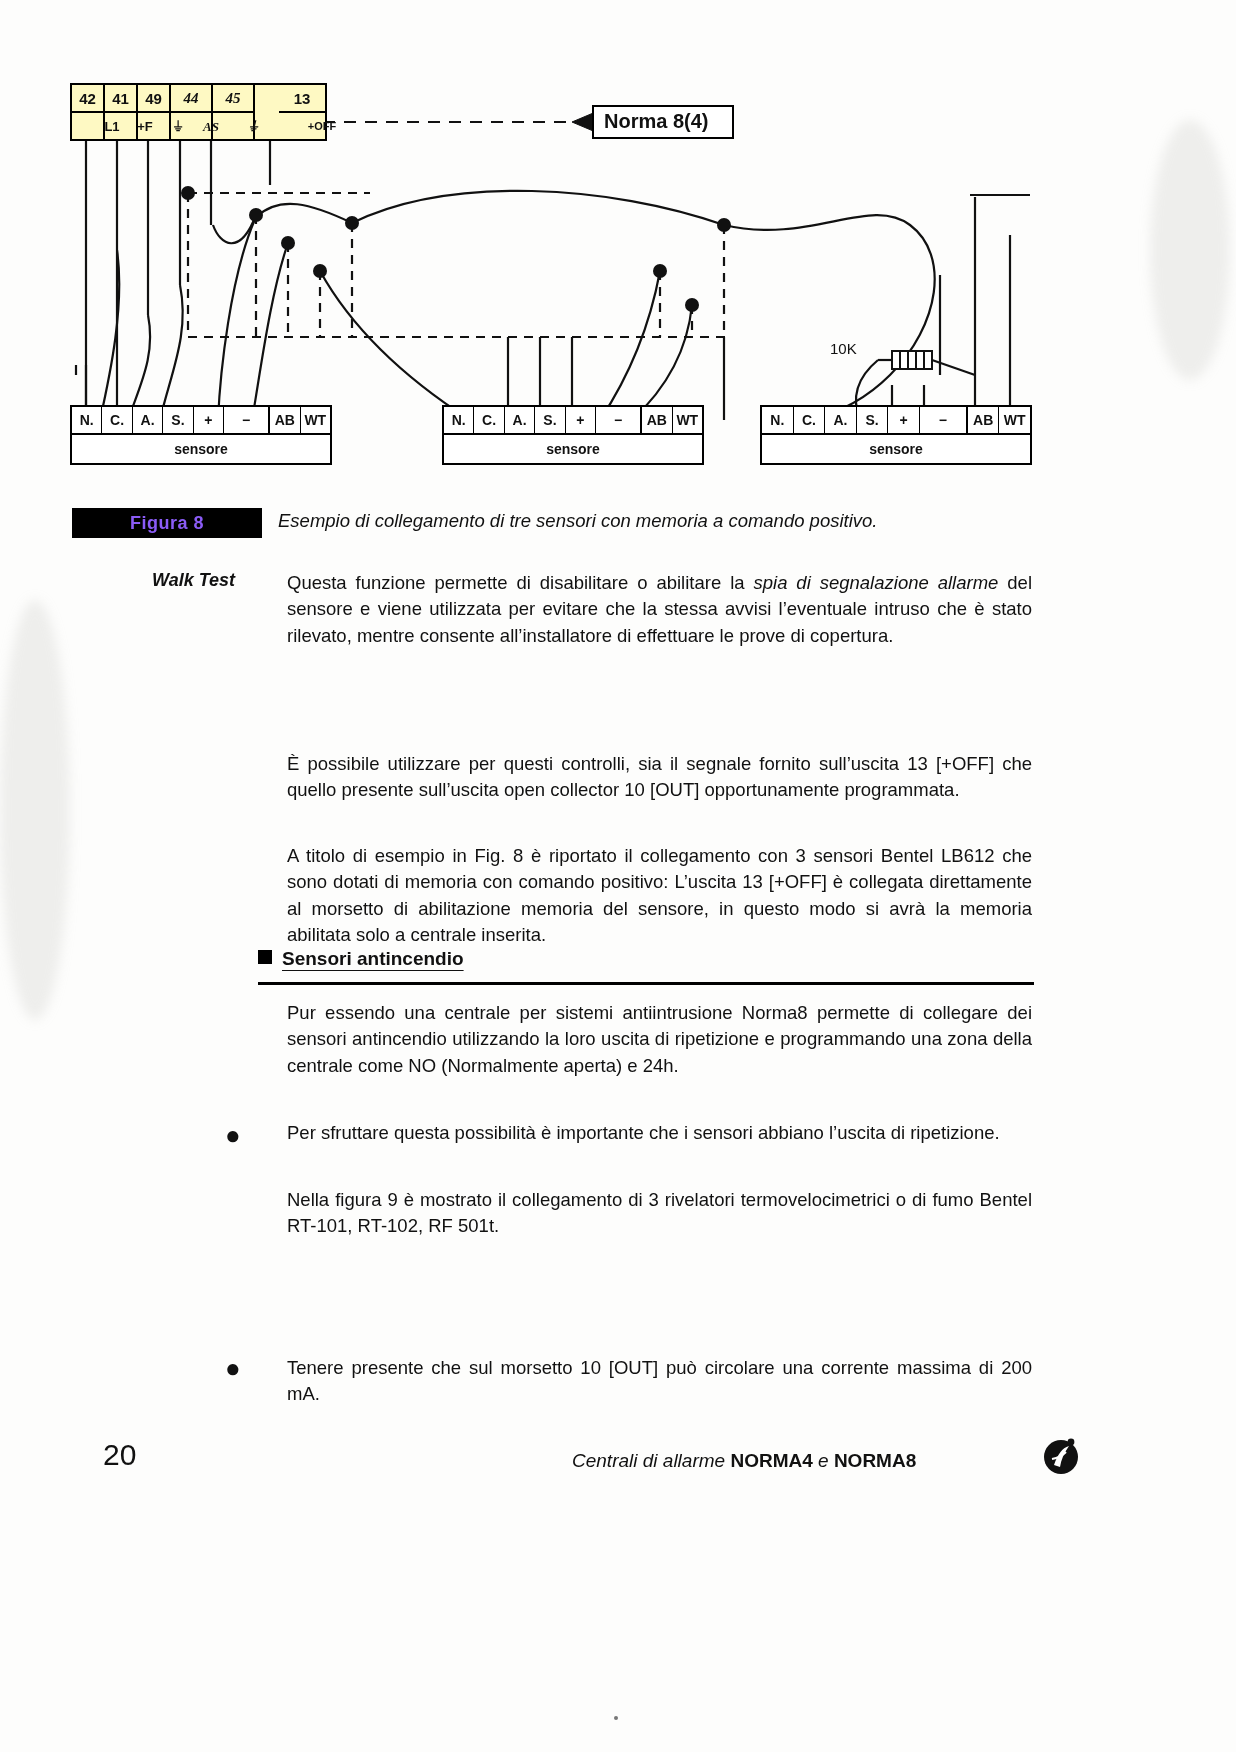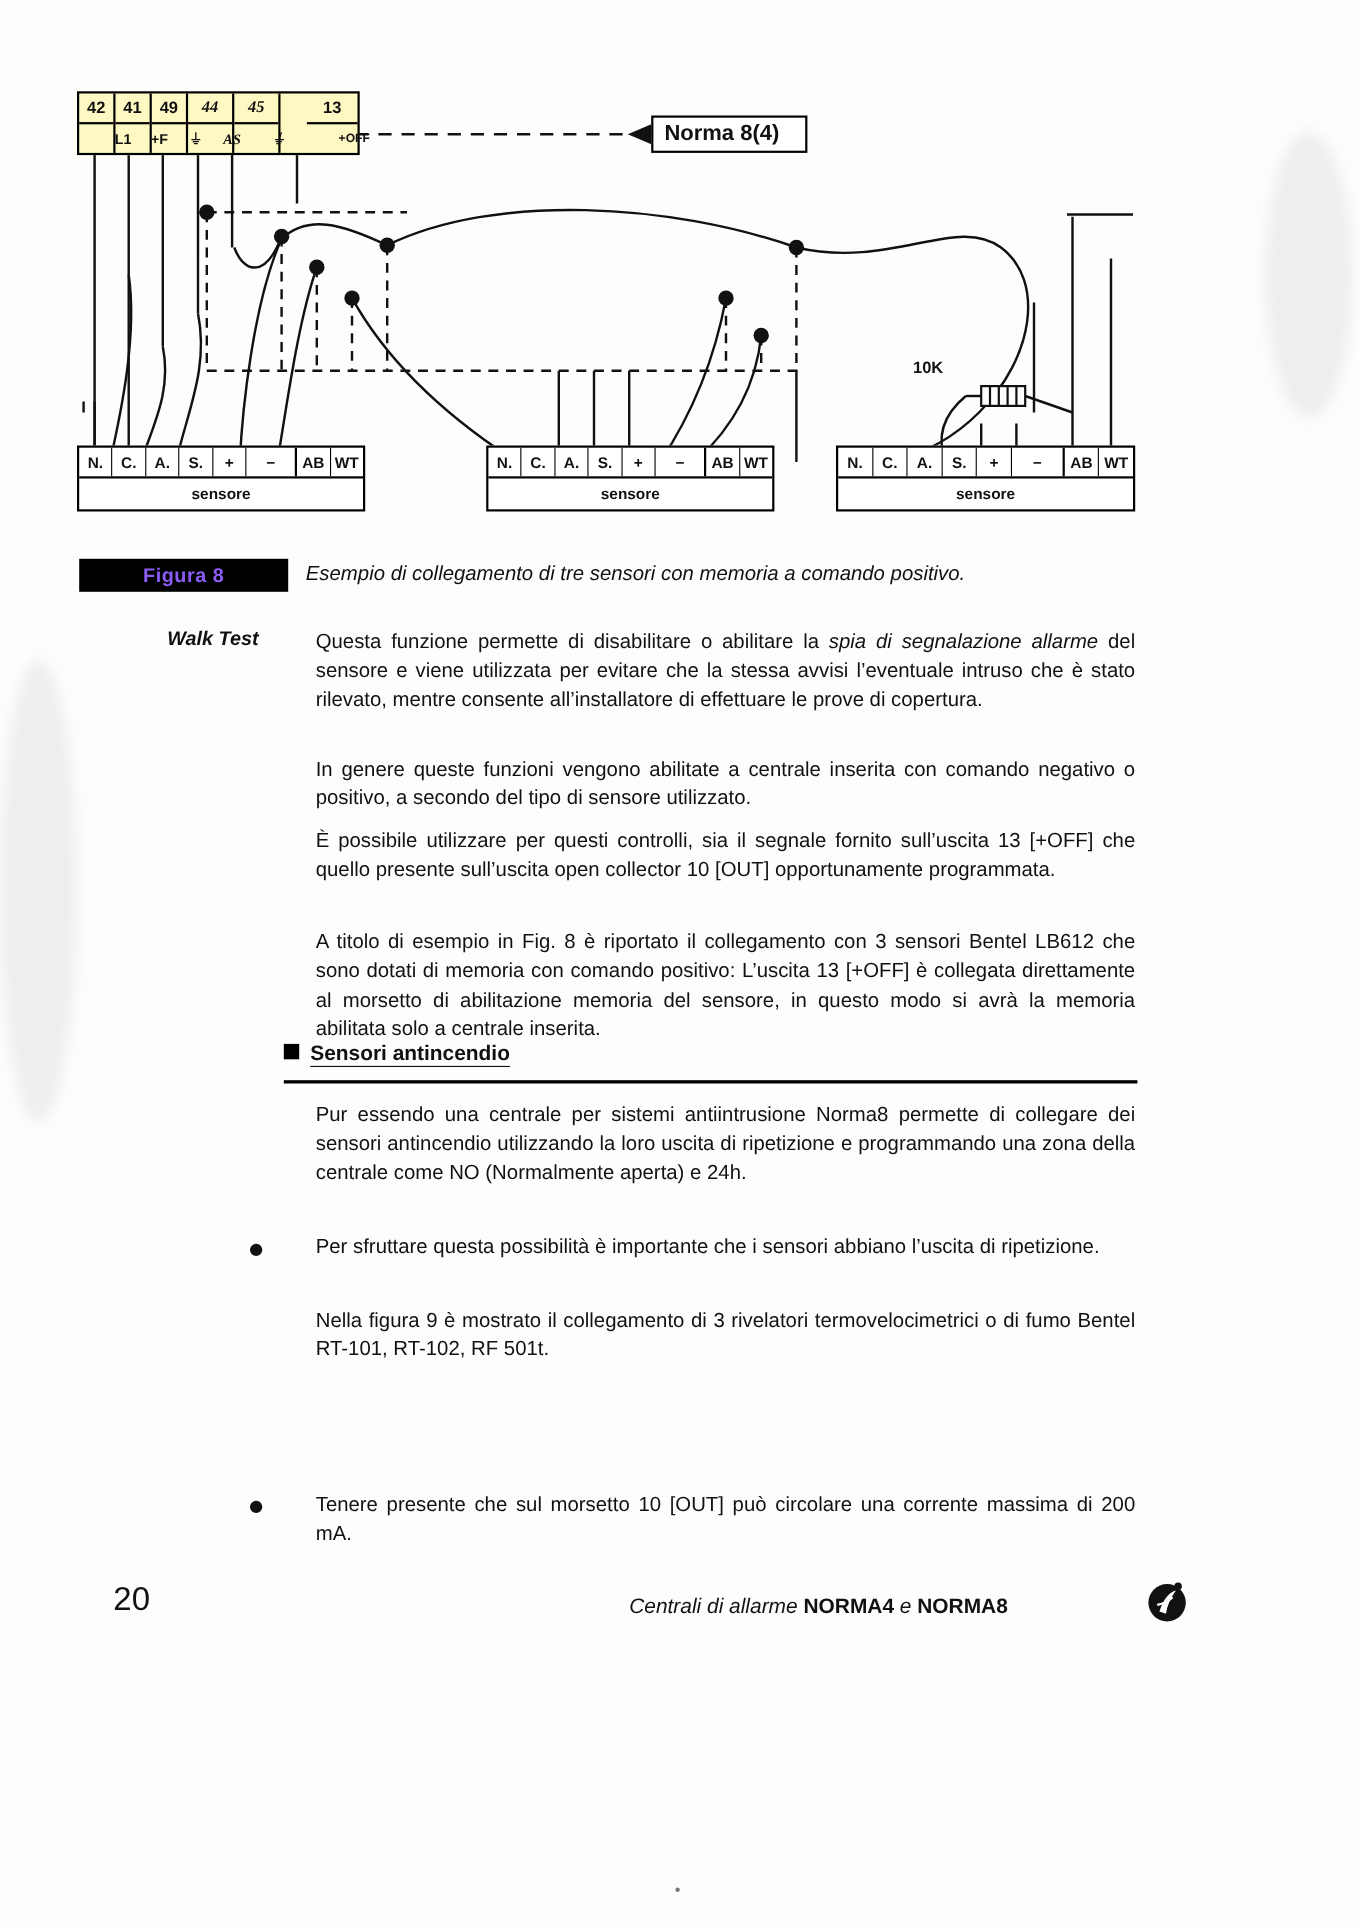--- a/index.html
+++ b/index.html
@@ -77,23 +77,23 @@
     background: #fff;
     padding: 3px 24px 4px 10px;
     font-size: 20px;
     font-weight: bold;
     z-index: 4;
   }
 
   .res-label {
     position: absolute;
     left: 760px;
-    top: 251px;
+    top: 265px;
     font-size: 15px;
-    font-weight: bold;
+    font-weight: normal;
     z-index: 4;
   }
 
   .sensor-block {
     position: absolute;
     top: 330px;
     border: 2px solid #000;
     background: #fff;
     z-index: 3;
   }
@@ -417,23 +417,20 @@
 
   <div class="fig-caption-bar">Figura 8</div>
   <div class="fig-caption-text">Esempio di collegamento di tre sensori con memoria a comando positivo.</div>
 
   <div class="walk-label">Walk Test</div>
 
   <div class="col p1">
     <p><span>Questa funzione permette di disabilitare o abilitare la </span><span class="it">spia di segnalazione allarme</span><span> del sensore e viene utilizzata per evitare che la stessa avvisi l’eventuale intruso che è stato rilevato, mentre consente all’installatore di effettuare le prove di copertura.</span></p>
   </div>
 
-  <div class="col p2">
-    <p>In genere queste funzioni vengono abilitate a centrale inserita con comando negativo o positivo, a secondo del tipo di sensore utilizzato.</p>
-  </div>
 
   <div class="col p3">
     <p>È possibile utilizzare per questi controlli, sia il segnale fornito sull’uscita 13 [+OFF] che quello presente sull’uscita open collector 10 [OUT] opportunamente programmata.</p>
   </div>
 
   <div class="col p4">
     <p>A titolo di esempio in Fig. 8 è riportato il collegamento con 3 sensori Bentel LB612 che sono dotati di memoria con comando positivo: L’uscita 13 [+OFF] è collegata direttamente al morsetto di abilitazione memoria del sensore, in questo modo si avrà la memoria abilitata solo a centrale inserita.</p>
   </div>
 
   <div class="section-head">

